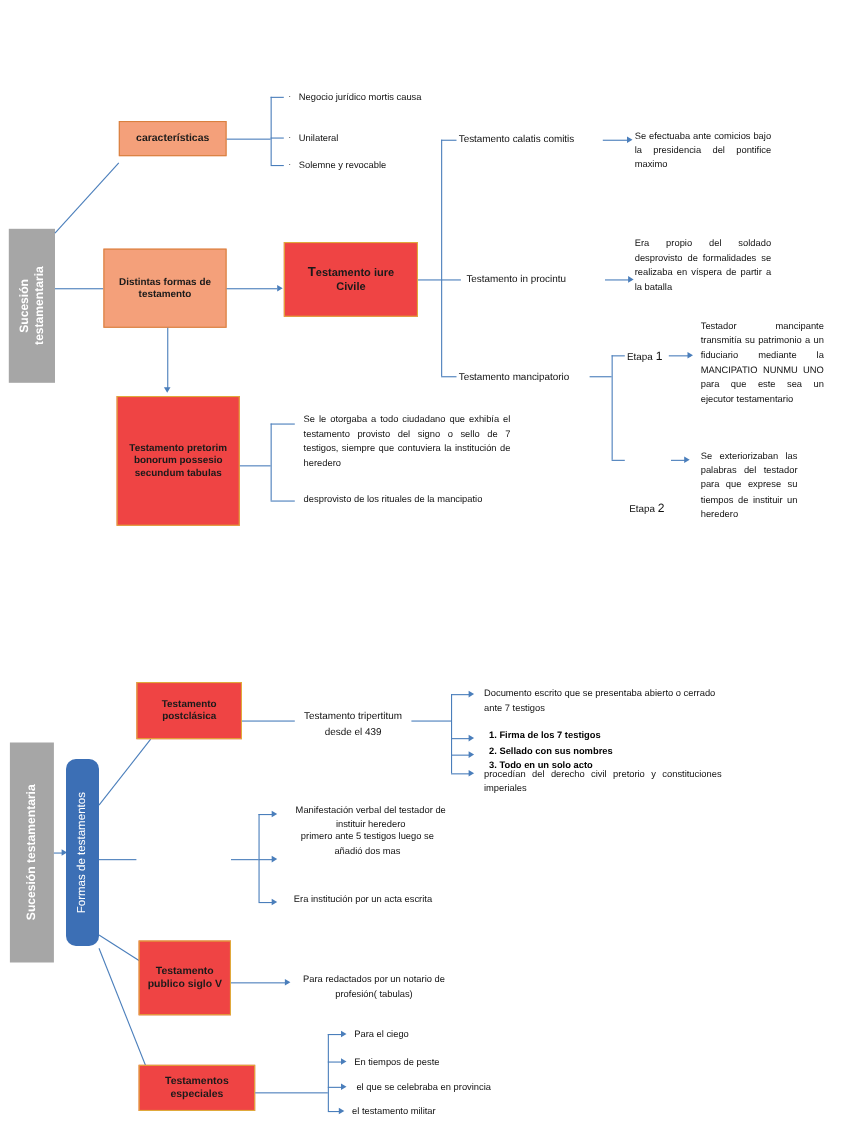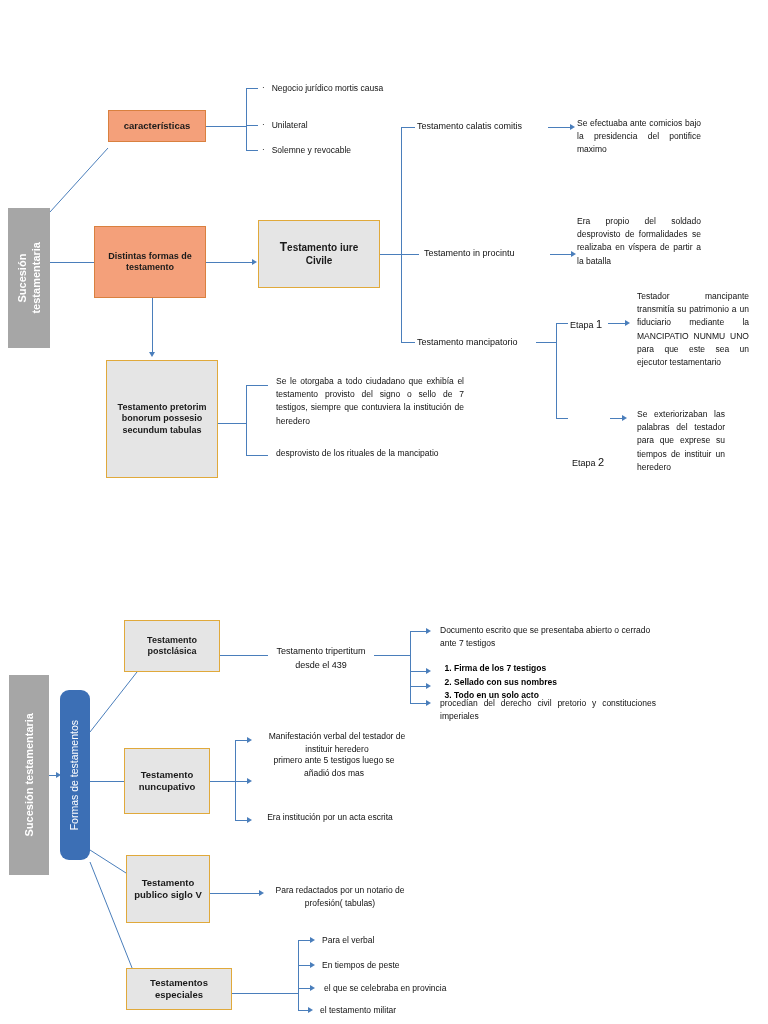--- a/index.html
+++ b/index.html
@@ -28,21 +28,21 @@
     text-align: center;
     font-weight: bold;
     line-height: 1.25;
   }
   .box-salmon {
     background: #F4A07A;
     border: 1px solid #D9803F;
     color: #1a1a1a;
   }
   .box-yellow {
-    background: #e5e5e5;
+    background: #ef4444;
     border: 1px solid #E0A93B;
     color: #1a1a1a;
   }
   .box-gray {
     background: #A6A6A6;
     color: #ffffff;
     font-weight: bold;
   }
   .box-blue {
     background: #3C6FB5;
@@ -278,23 +278,20 @@
   <div class="abs txt txt-left" style="left:440px; top:624px; width:224px;">Documento escrito que se presentaba abierto o cerrado ante 7 testigos</div>
 
   <ol class="abs numlist" style="left:440px; top:662px; width:224px; list-style-type:decimal;">
     <li>Firma de los 7 testigos</li>
     <li>Sellado con sus nombres</li>
     <li>Todo en un solo acto</li>
   </ol>
 
   <div class="abs txt txt-just" style="left:440px; top:697px; width:216px;">procedían del derecho civil pretorio y constituciones imperiales</div>
 
-  <div class="abs box box-yellow" style="left:124px; top:748px; width:86px; height:66px; font-size:9.5px; padding:0 5px;">
-    <span>Testamento nuncupativo</span>
-  </div>
   <div class="ln ln-h abs" style="left:210px; top:781px; width:25px;"></div>
   <div class="ln ln-v abs" style="left:235px; top:740px; height:80px;"></div>
   <div class="ln ln-h abs" style="left:235px; top:740px; width:14px;"></div>
   <div class="arrow-head abs" style="left:247px; top:737px;"></div>
   <div class="ln ln-h abs" style="left:235px; top:781px; width:14px;"></div>
   <div class="arrow-head abs" style="left:247px; top:778px;"></div>
   <div class="ln ln-h abs" style="left:235px; top:820px; width:14px;"></div>
   <div class="arrow-head abs" style="left:247px; top:817px;"></div>
 
   <div class="abs txt txt-center" style="left:262px; top:730px; width:150px;">Manifestación verbal del testador de instituir heredero</div>
@@ -315,18 +312,18 @@
   <div class="ln ln-v abs" style="left:298px; top:940px; height:70px;"></div>
   <div class="ln ln-h abs" style="left:298px; top:940px; width:14px;"></div>
   <div class="arrow-head abs" style="left:310px; top:937px;"></div>
   <div class="ln ln-h abs" style="left:298px; top:965px; width:14px;"></div>
   <div class="arrow-head abs" style="left:310px; top:962px;"></div>
   <div class="ln ln-h abs" style="left:298px; top:988px; width:14px;"></div>
   <div class="arrow-head abs" style="left:310px; top:985px;"></div>
   <div class="ln ln-h abs" style="left:298px; top:1010px; width:12px;"></div>
   <div class="arrow-head abs" style="left:308px; top:1007px;"></div>
 
-  <div class="abs txt txt-left" style="left:322px; top:934px; width:160px;">Para el verbal</div>
+  <div class="abs txt txt-left" style="left:322px; top:934px; width:160px;">Para el ciego</div>
   <div class="abs txt txt-left" style="left:322px; top:959px; width:160px;">En tiempos de peste</div>
   <div class="abs txt txt-left" style="left:324px; top:982px; width:180px;">el que se celebraba en provincia</div>
   <div class="abs txt txt-left" style="left:320px; top:1004px; width:170px;">el testamento militar</div>
 
 </div>
 
 </body></html>

